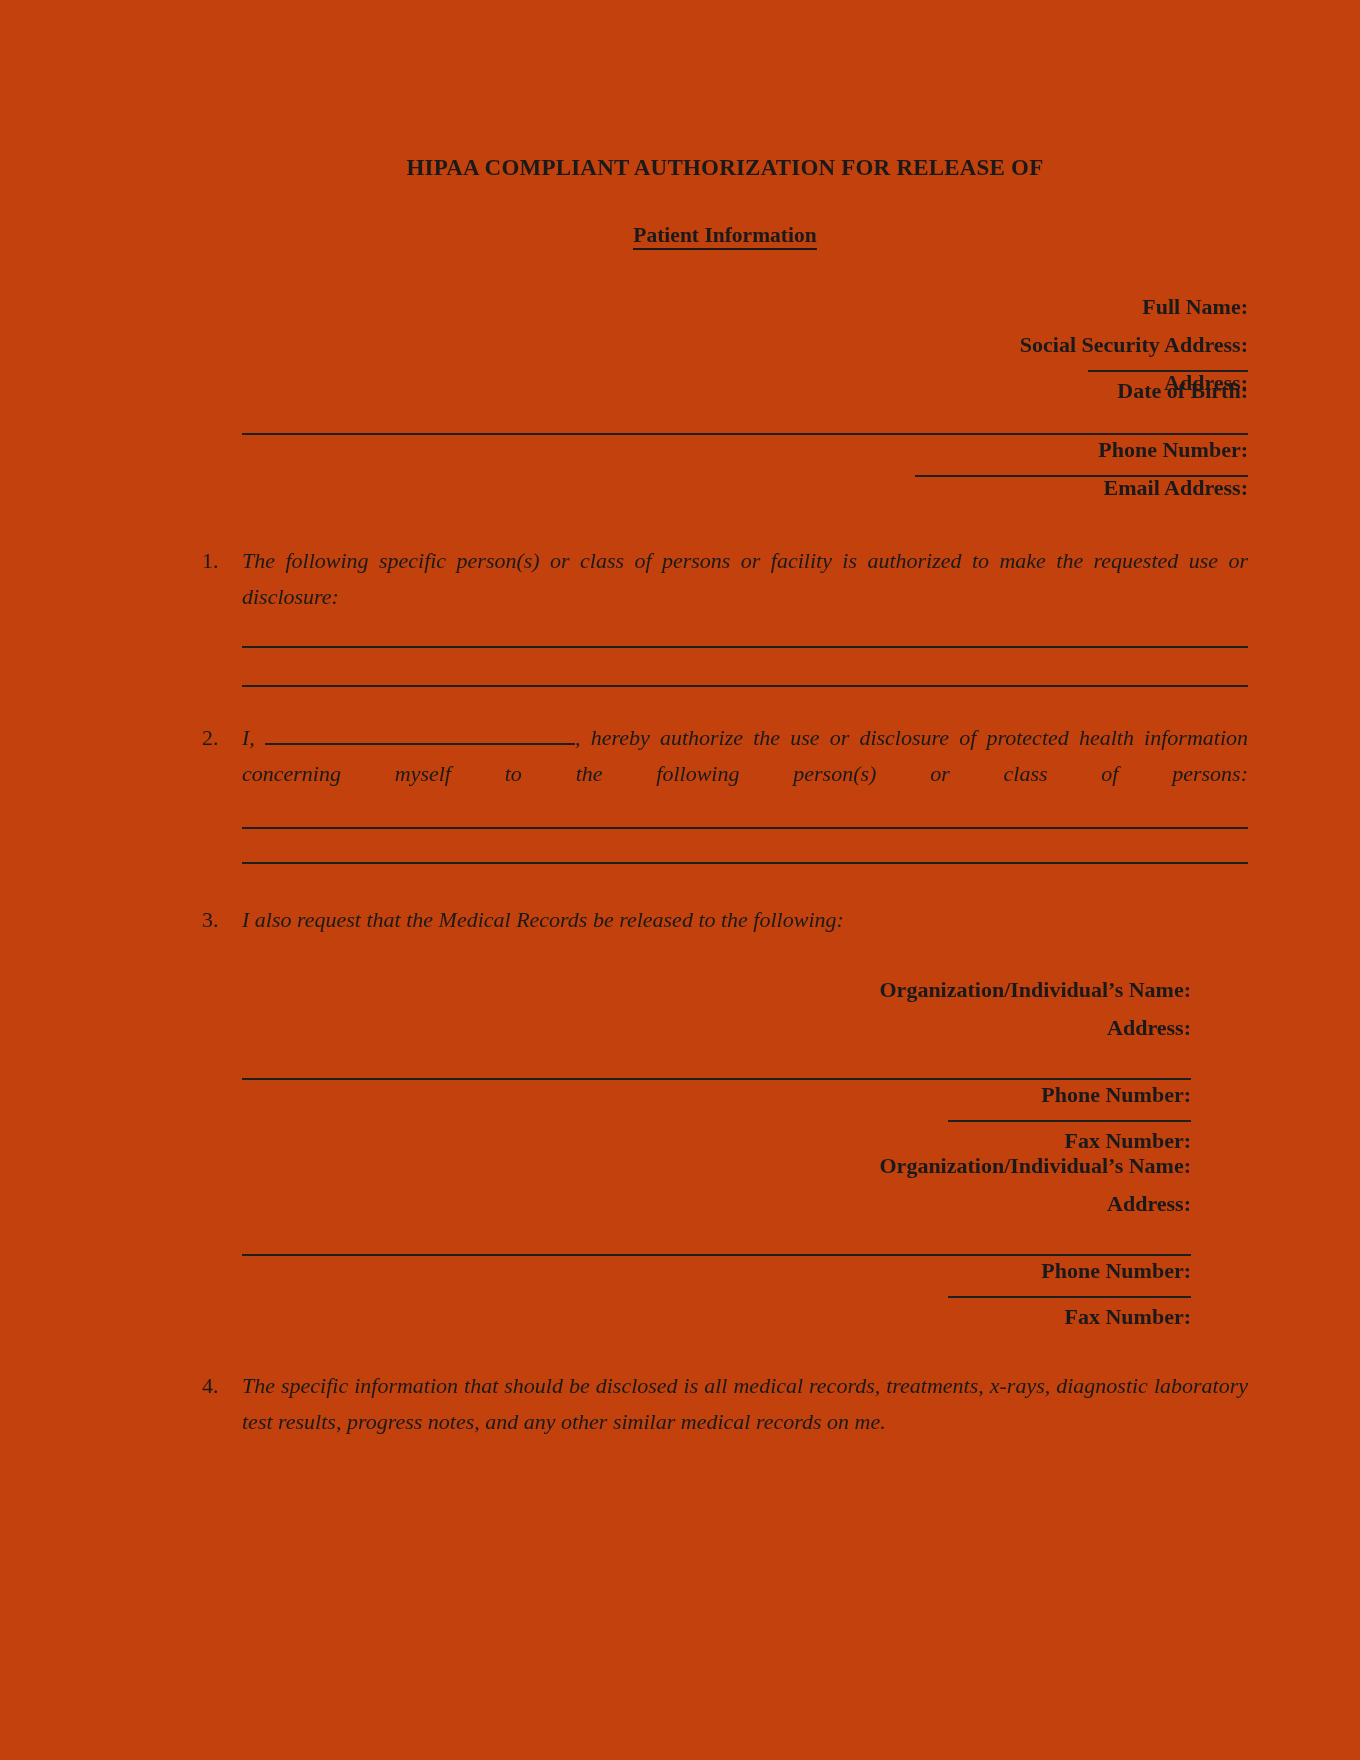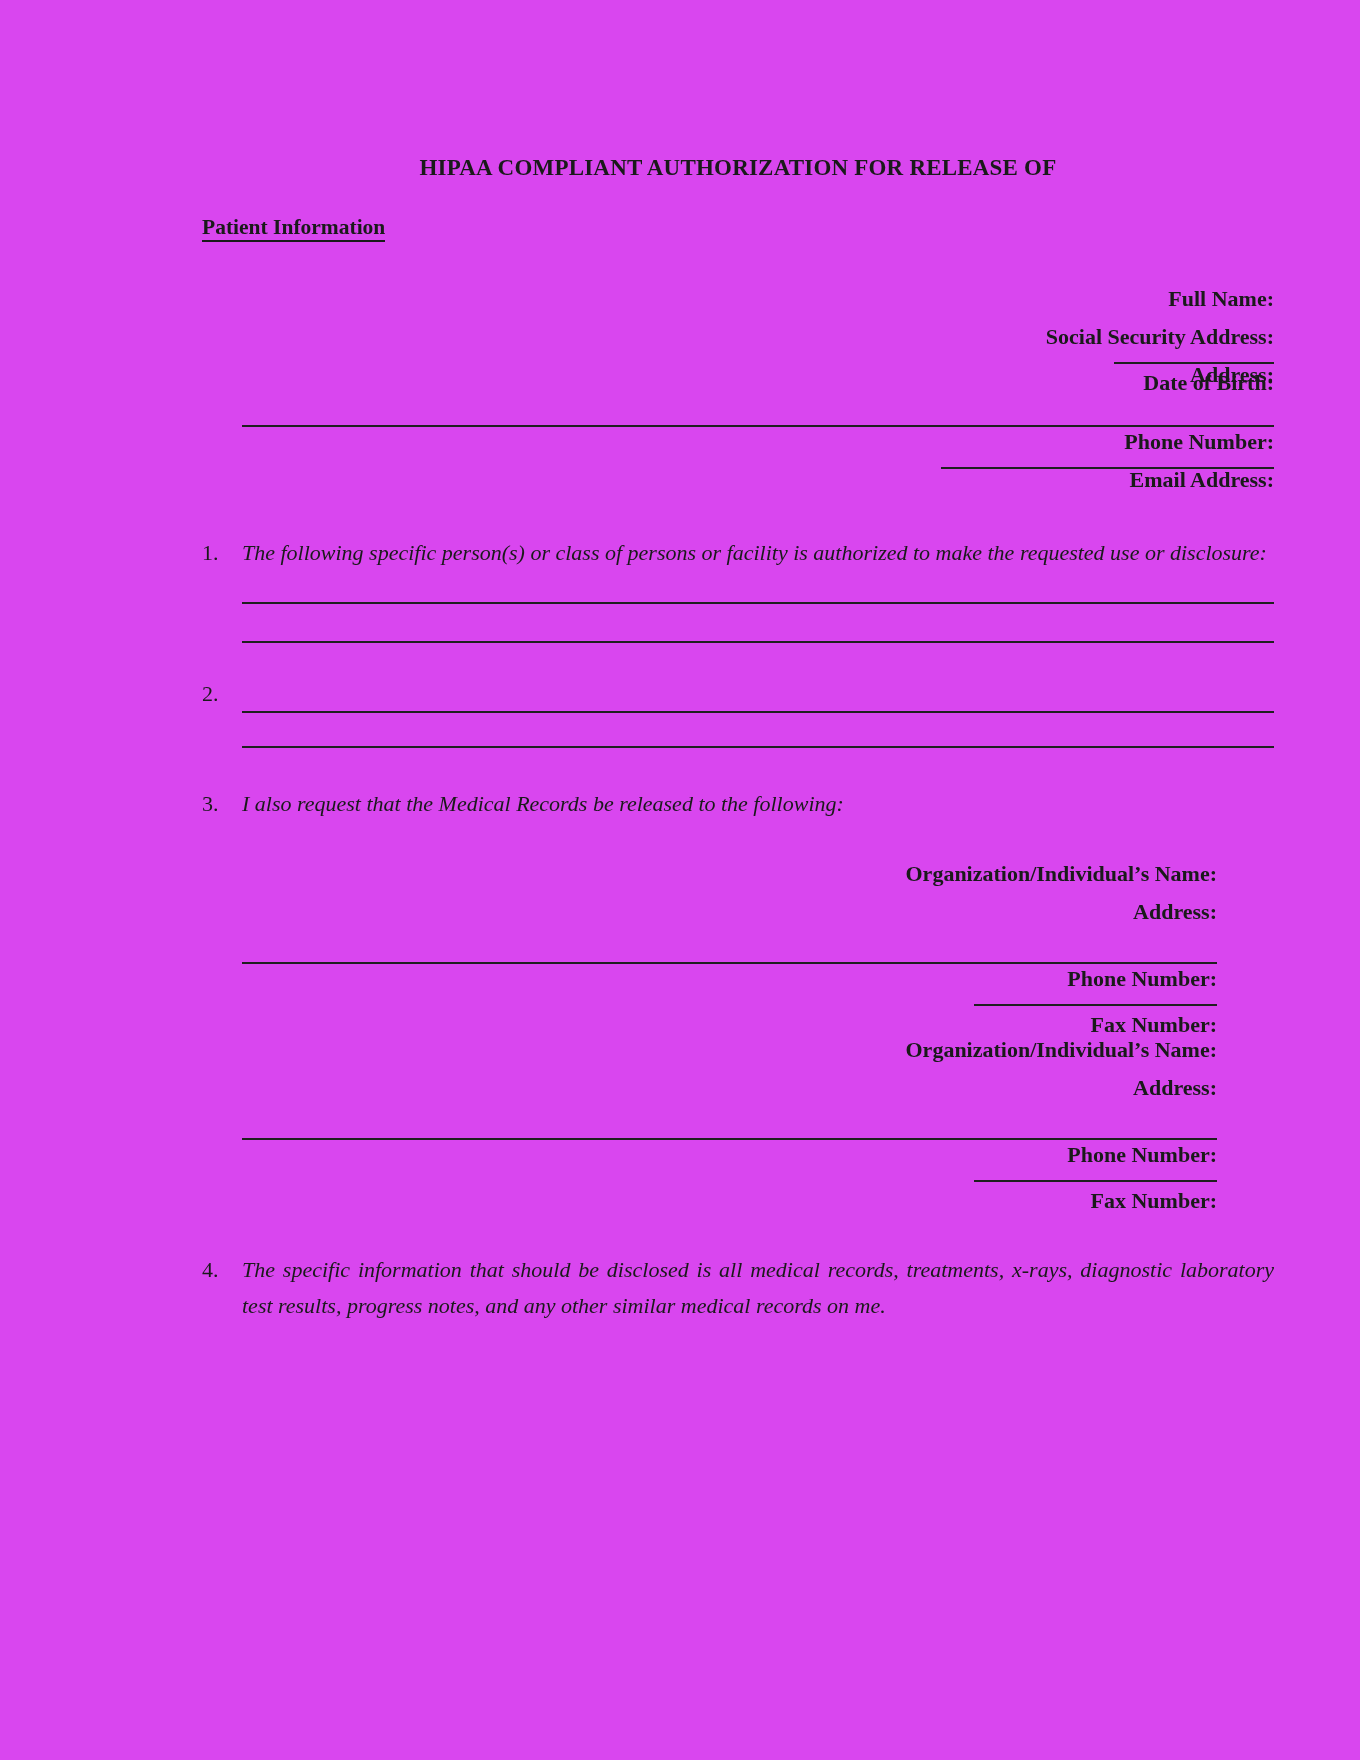--- a/index.html
+++ b/index.html
@@ -1,28 +1,28 @@
 <!DOCTYPE html>
 <html><head>
 <meta charset="utf-8">
 <style>
   html, body { margin: 0; padding: 0; background: #ffffff; }
   .page {
     position: relative;
     width: 1360px;
     height: 1760px;
-    background: #d946ef;
+    background: #c2410c;
     box-sizing: border-box;
-    padding: 146px 86px 0 202px;
+    padding: 146px 112px 0 202px;
     font-family: "Liberation Serif", "DejaVu Serif", serif;
     color: #1a1a1a;
     font-size: 22px;
   }
   .title { text-align: center; font-weight: bold; font-size: 23px; line-height: 44px; letter-spacing: 0.2px; }
-  .subhead { text-align: left; margin-top: 22px; line-height: 30px; }
+  .subhead { text-align: center; margin-top: 30px; line-height: 30px; }
   .subhead span { font-weight: bold; font-size: 21.5px; border-bottom: 2.5px solid #1a1a1a; padding-bottom: 1px; }
 
   .fields { margin-left: 40px; margin-top: 42px; }
   .frow { display: flex; align-items: flex-end; height: 38px; flex-direction: column; }
   .lbl { font-weight: bold; white-space: pre; line-height: 30px; flex: none; }
   .line { flex: 1; border-bottom: 2px solid #1f1f1f; margin: 0 0 4px 10px; height: 10px; }
   .line.fixed { flex: none; }
   .spacer { flex: none; }
   .cont-line { height: 27px; border-bottom: 2px solid #1f1f1f; }
 
@@ -82,20 +82,21 @@
     <div class="body">
       <p>The following specific person(s) or class of persons or facility is authorized to make the requested use or disclosure:</p>
       <div class="blank-row" style="height:31px"></div>
       <div class="blank-row" style="height:37px"></div>
     </div>
   </div>
 
   <div class="item justify-last" style="margin-top:33px">
     <div class="num">2.</div>
     <div class="body">
+      <p><span>I,</span> <span class="inline-blank"></span><span>, hereby authorize the use or disclosure of protected health information concerning myself to the following person(s) or class of persons:</span></p>
       <div class="blank-row" style="height:35px"></div>
       <div class="blank-row" style="height:33px"></div>
     </div>
   </div>
 
   <div class="item" style="margin-top:38px">
     <div class="num">3.</div>
     <div class="body">
       <p>I also request that the Medical Records be released to the following:</p>
     </div>

